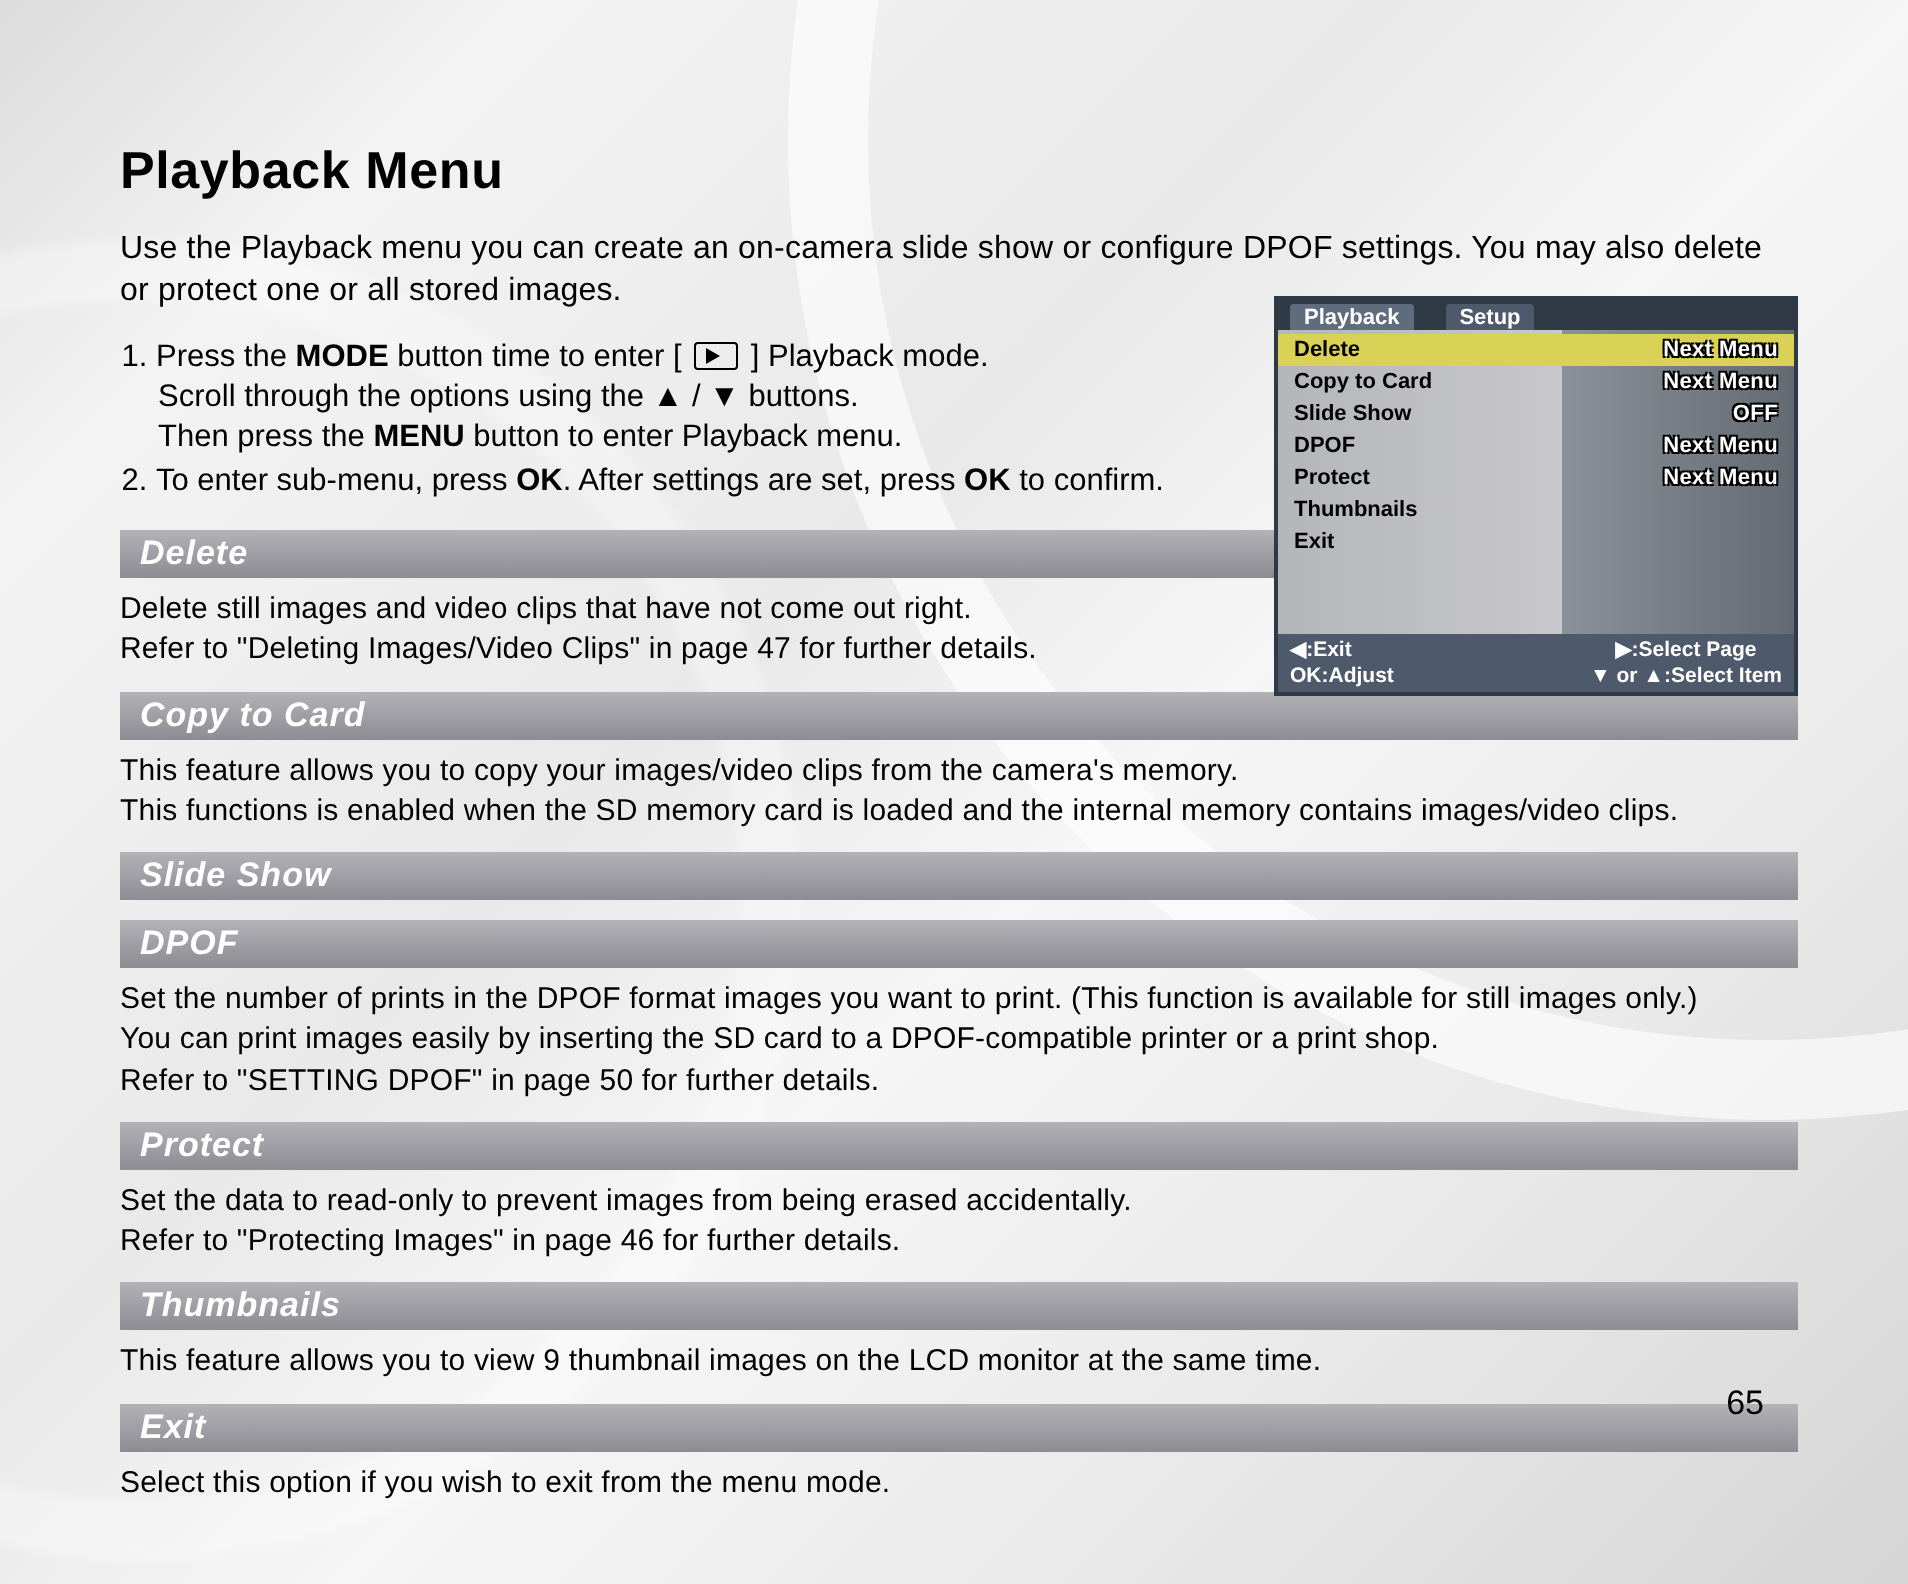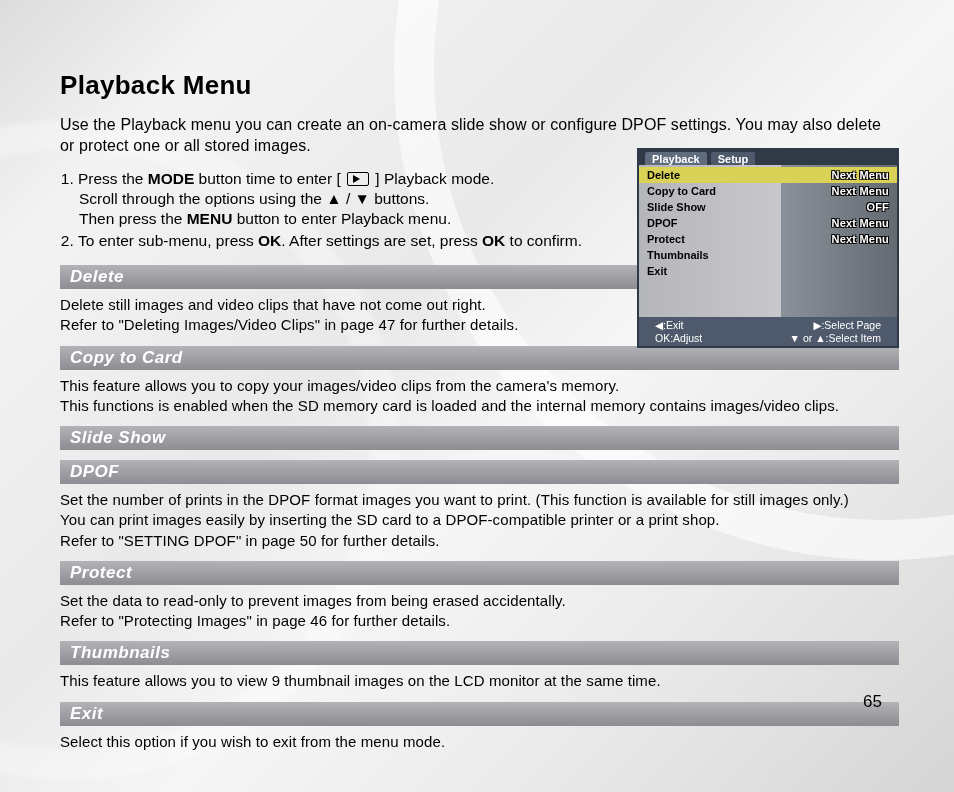--- a/index.html
+++ b/index.html
@@ -20,29 +20,29 @@
   ol.steps li{margin-bottom:2px}
   .indent{display:block;margin-left:1px}
   .b{font-weight:700}
   .play-icon{display:inline-block;width:20px;height:12px;border:1.5px solid #000;border-radius:2px;vertical-align:-2px;position:relative;margin:0 2px}
   .play-icon::after{content:"";position:absolute;left:5px;top:2px;border-left:7px solid #000;border-top:4px solid transparent;border-bottom:4px solid transparent}
   .section-title{background:linear-gradient(#b3b2b7,#8d8c92);color:#fff;font-weight:700;font-style:italic;font-size:17px;padding:2px 10px;margin:10px 0 6px;letter-spacing:.5px}
   .section-body{font-size:15px;line-height:1.35;letter-spacing:.1px}
   .pagenum{position:absolute;right:72px;bottom:40px;font-size:17px}
   
   .lcd{position:absolute;right:55px;top:148px;width:258px;border:2px solid var(--lcdframe);font-family:Arial,Helvetica,sans-serif}
-  .lcd .tabs{display:flex;gap:4px;background:var(--lcdframe);padding:2px 6px 0}
+  .lcd .tabs{display:flex;gap:16px;background:var(--lcdframe);padding:2px 6px 0}
   .lcd .tab{font-size:11px;font-weight:700;color:#fff;background:var(--lcdlbl);padding:1px 7px 0;border-radius:2px 2px 0 0}
   .lcd .tab.active{background:#5f6c7e}
   .lcd .rows{background:linear-gradient(90deg,#b5b6ba 0%,#c8c8cc 55%,#8a9199 55%,#636a72 100%);min-height:148px;padding:2px 0}
   .lcd .row{display:flex;justify-content:space-between;align-items:center;padding:2px 8px;font-size:11px}
   .lcd .row .lbl{font-weight:700;color:#000}
   .lcd .row.sel{background:#d9d257}
   .lcd .row .val{color:#fff;font-weight:700;text-shadow:1px 1px 0 #000,-1px -1px 0 #000,1px -1px 0 #000,-1px 1px 0 #000;letter-spacing:.2px}
-  .lcd .foot{background:var(--lcdlbl);color:#fff;font-size:10.5px;font-weight:400;padding:2px 16px;display:flex;justify-content:space-between;white-space:nowrap}
+  .lcd .foot{background:var(--lcdlbl);color:#fff;font-size:10.5px;font-weight:700;padding:2px 6px;display:flex;justify-content:space-between;white-space:nowrap}
   .lcd .foot span{display:block;line-height:1.2}
 </style>
 </head>
 <body>
 <div class="bg-arc a"></div>
 <div class="bg-arc b"></div>
 
 <div class="page">
   <h1>Playback Menu</h1>
   <div class="intro">Use the Playback menu you can create an on-camera slide show or configure DPOF settings. You may also delete or protect one or all stored images.</div>
@@ -107,21 +107,21 @@
         <div class="row">
           <span class="lbl">Exit</span>
           <span class="val"></span>
         </div>
       </div>
     <div class="foot">
       <div>
         <span>◀:Exit</span>
         <span>OK:Adjust</span>
       </div>
-      <div style="text-align:right">
+      <div style="text-align:center">
         <span>▶:Select Page</span>
         <span>▼ or ▲:Select Item</span>
       </div>
     </div>
   </div>
 
   <div class="pagenum">65</div>
 </div>
 
 </body></html>

